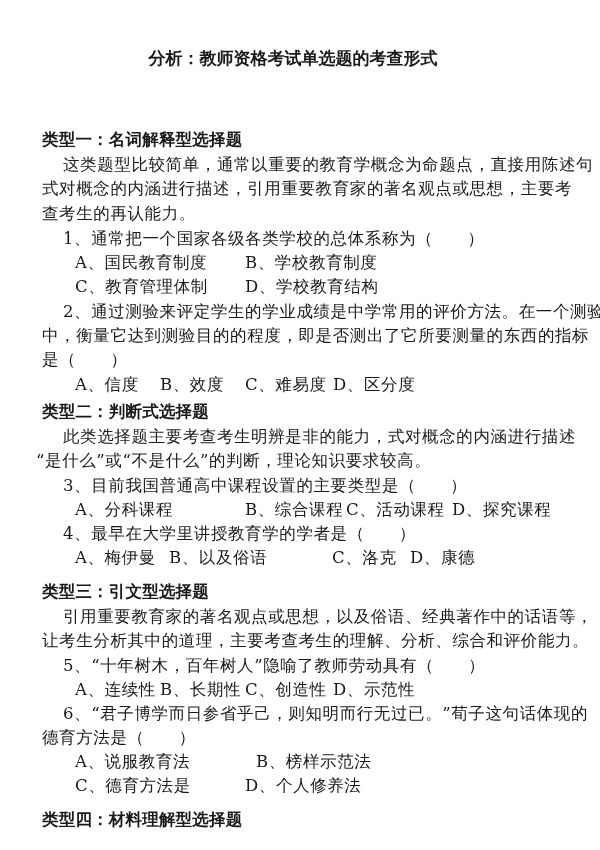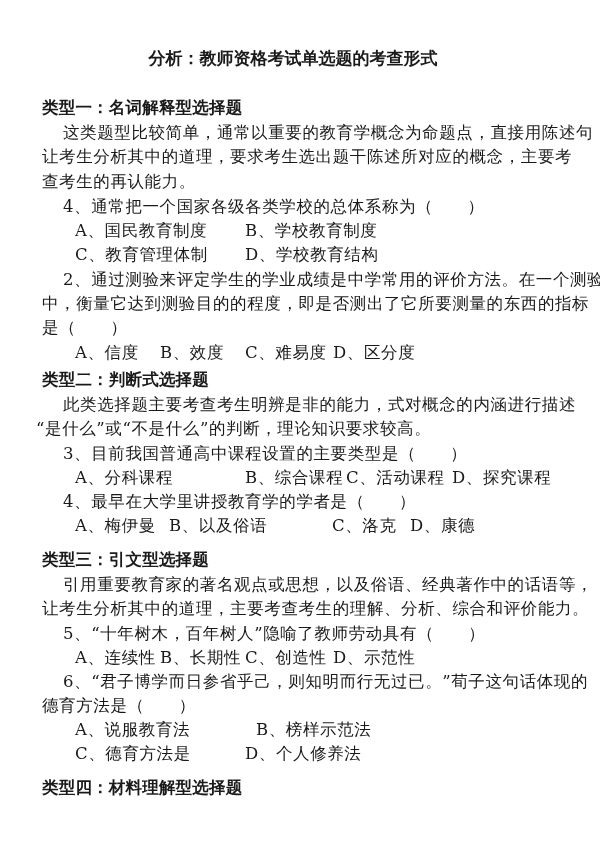--- a/index.html
+++ b/index.html
@@ -3,21 +3,21 @@
 <meta charset="utf-8">
 <style>
   html, body { margin: 0; padding: 0; background: #ffffff; }
   body {
     width: 600px; height: 850px; position: relative; overflow: hidden;
     font-family: "DejaVu Serif", "Liberation Serif", serif;
     color: #1a1a1a;
   }
   .line {
     position: absolute; left: 42px; white-space: nowrap;
-    font-size: 16.5px; line-height: 24px; letter-spacing: 0.6px;
+    font-size: 16.5px; line-height: 24px; letter-spacing: 0.6px; margin-top: 32px;
   }
   .title {
     position: absolute; left: 0; width: 586px; text-align: center; top: 46px;
     font-family: "DejaVu Sans", "Liberation Sans", sans-serif;
     font-weight: bold; font-size: 17px; line-height: 24px;
   }
   .heading {
     font-family: "DejaVu Sans", "Liberation Sans", sans-serif;
     font-weight: bold; font-size: 16.5px; letter-spacing: 0.2px;
   }
@@ -26,24 +26,24 @@
 </style>
 </head>
 <body>
 
 <div>
 
   <div class="title">分析：教师资格考试单选题的考查形式</div>
 
   <div class="line heading" style="top:96px">类型一：名词解释型选择题</div>
   <div class="line indent" style="top:121px">这类题型比较简单，通常以重要的教育学概念为命题点，直接用陈述句</div>
-  <div class="line" style="top:145px">让考生分析其中的道理，要求考生选出题干陈述所对应的概念，主要考</div>
+  <div class="line" style="top:145px">式对概念的内涵进行描述，引用重要教育家的著名观点或思想，主要考</div>
   <div class="line" style="top:170px">查考生的再认能力。</div>
 
-  <div class="line indent" style="top:195px">4、通常把一个国家各级各类学校的总体系称为（　　）</div>
+  <div class="line indent" style="top:195px">1、通常把一个国家各级各类学校的总体系称为（　　）</div>
   <div class="line" style="top:219px; left:0; width:600px">
     <span class="opt" style="left:63px">A、国民教育制度</span>
     <span class="opt" style="left:233px">B、学校教育制度</span>
   </div>
   <div class="line" style="top:243px; left:0; width:600px">
     <span class="opt" style="left:63px">C、教育管理体制</span>
     <span class="opt" style="left:233px">D、学校教育结构</span>
   </div>
 
   <div class="line indent" style="top:268px">2、通过测验来评定学生的学业成绩是中学常用的评价方法。在一个测验</div>

